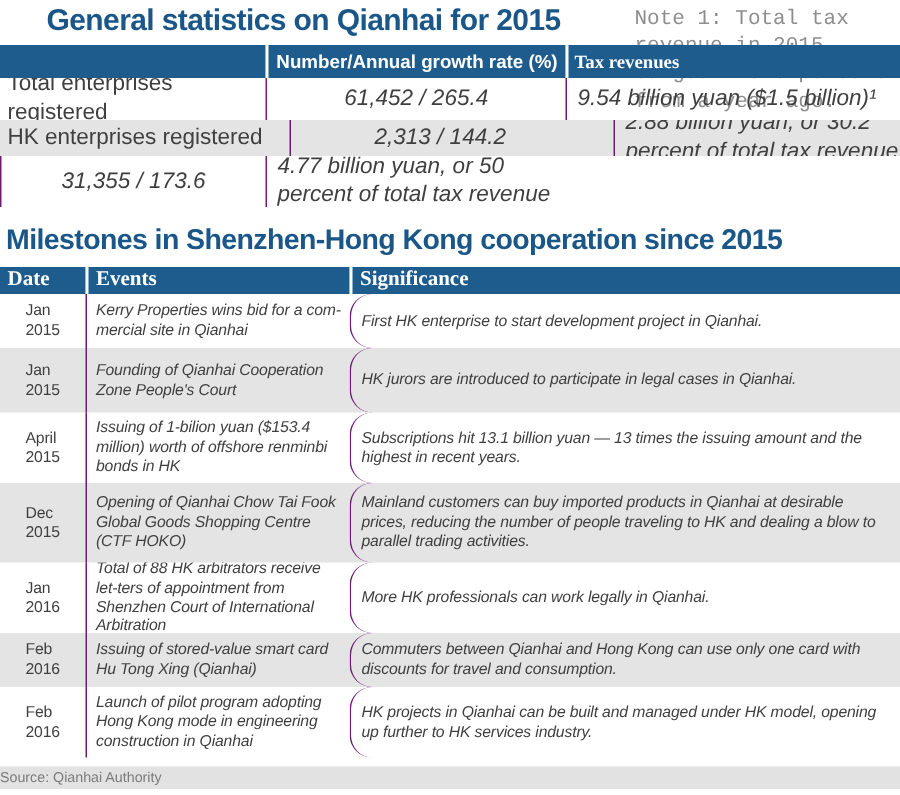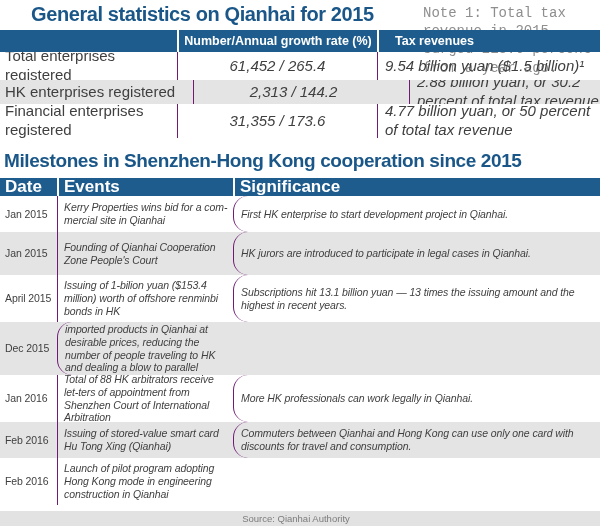--- a/index.html
+++ b/index.html
@@ -45,50 +45,50 @@
     overflow:hidden;
   }
   .body-cell.div { border-left:1px solid #701a75;font-style:italic; }
   .row-alt { background:#e4e4e4; }
 
   
   .t1 { position:absolute; left:0; top:30px; width:600px; }
   .t1 .head-row { height:22px; }
   .t1 .head-cell { font-size:12.5px; }
   .t1 .hc2 { justify-content:center; }
-  .t1 .hc3 { padding-left:16px; }
+  .t1 .hc3 { padding-left:4px;font-family:Liberation Serif, serif; }
   .t1 .body-row { font-size:15px; line-height:1.25; }
   .t1 .r1 { height:28px; }
   .t1 .r2 { height:24px;gap:16px; }
   .t1 .r3 { height:34px; }
   .t1 .cell-label { padding-left:5px; }
   .t1 .cell-value { justify-content:center; text-align:center; }
   .t1 .cell-tax { padding-left:7px; padding-right:8px; }
 
   
   .t2 { position:absolute; left:0; top:178px; width:600px; }
   .t2 .head-row { height:18px; }
-  .t2 .head-cell { font-size:17px; padding-left:5px; }
+  .t2 .head-cell { font-size:14px; padding-left:5px;font-family:Liberation Serif, serif; }
   .t2 .body-row { font-size:10.5px; line-height:1.22; letter-spacing:-0.1px; }
   .t2 .mr1 { height:36px; }
   .t2 .mr2 { height:43px; }
   .t2 .mr3 { height:47px; }
   .t2 .mr4 { height:53px; }
   .t2 .mr5 { height:47px; }
   .t2 .mr6 { height:36px; }
   .t2 .mr7 { height:47px; }
-  .t2 .cell-date { padding-left:5px; }
+  .t2 .cell-date { padding-left:17px; }
   .t2 .cell-event { padding-left:6px; padding-right:5px; }
   .t2 .cell-sig { padding-left:7px; padding-right:6px;border-radius:15px; }
 
   
   .source-bar {
     position:absolute; left:0; top:511px; width:600px; height:15px;
     background:#e2e2e2;
-    display:flex; align-items:center; justify-content:center;
+    display:flex; align-items:center; justify-content:flex-start;
     padding-right:8px;
     font-size:9.5px; color:#7c7c7c;
   }
 </style>
 </head>
 <body>
 
 <div id="root">
 
   <div class="section-title title1">General statistics on Qianhai for 2015</div>
@@ -111,21 +111,20 @@
       <div class="body-cell cell-tax div">9.54 billion yuan ($1.5 billion)¹</div>
     </div>
 
     <div class="grid-row body-row r2 row-alt">
       <div class="body-cell cell-label">HK enterprises registered</div>
       <div class="body-cell cell-value div">2,313 / 144.2</div>
       <div class="body-cell cell-tax div">2.88 billion yuan, or 30.2 percent of total tax revenue</div>
     </div>
 
     <div class="grid-row body-row r3">
-      <div class="body-cell cell-label">Financial enterprises registered</div>
       <div class="body-cell cell-value div">31,355 / 173.6</div>
       <div class="body-cell cell-tax div">4.77 billion yuan, or 50 percent of total tax revenue</div>
     </div>
   </div>
 
   <div class="section-title title2">Milestones in Shenzhen-Hong Kong cooperation since 2015</div>
 
   <div class="t2">
     <div class="grid-row head-row">
       <div class="head-cell">Date</div>
@@ -146,38 +145,40 @@
     </div>
 
     <div class="grid-row body-row mr3">
       <div class="body-cell cell-date">April 2015</div>
       <div class="body-cell cell-event div">Issuing of 1-bilion yuan ($153.4 million) worth of offshore renminbi bonds in HK</div>
       <div class="body-cell cell-sig div">Subscriptions hit 13.1 billion yuan — 13 times the issuing amount and the highest in recent years.</div>
     </div>
 
     <div class="grid-row body-row mr4 row-alt">
       <div class="body-cell cell-date">Dec 2015</div>
+      <div class="body-cell cell-event div">Opening of Qianhai Chow Tai Fook Global Goods Shopping Centre (CTF HOKO)</div>
       <div class="body-cell cell-sig div">Mainland customers can buy imported products in Qianhai at desirable prices, reducing the number of people traveling to HK and dealing a blow to parallel trading activities.</div>
     </div>
 
     <div class="grid-row body-row mr5">
       <div class="body-cell cell-date">Jan 2016</div>
       <div class="body-cell cell-event div">Total of 88 HK arbitrators receive let-ters of appointment from Shenzhen Court of International Arbitration</div>
       <div class="body-cell cell-sig div">More HK professionals can work legally in Qianhai.</div>
     </div>
 
     <div class="grid-row body-row mr6 row-alt">
       <div class="body-cell cell-date">Feb 2016</div>
       <div class="body-cell cell-event div">Issuing of stored-value smart card Hu Tong Xing (Qianhai)</div>
       <div class="body-cell cell-sig div">Commuters between Qianhai and Hong Kong can use only one card with discounts for travel and consumption.</div>
     </div>
 
     <div class="grid-row body-row mr7">
       <div class="body-cell cell-date">Feb 2016</div>
       <div class="body-cell cell-event div">Launch of pilot program adopting Hong Kong mode in engineering construction in Qianhai</div>
+      <div class="body-cell cell-sig div">HK projects in Qianhai can be built and managed under HK model, opening up further to HK services industry.</div>
     </div>
   </div>
 
   <div class="source-bar">
     <span>Source: Qianhai Authority</span>
   </div>
 
 </div>
 
 </body></html>

